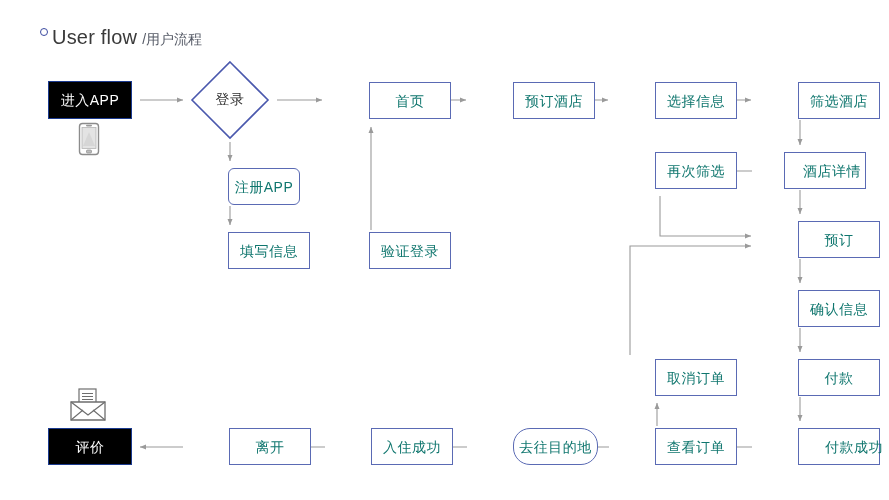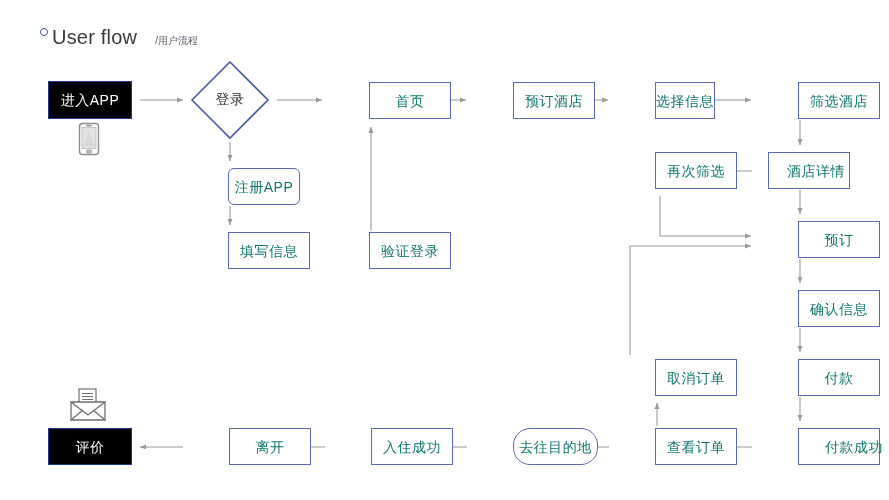--- a/index.html
+++ b/index.html
@@ -34,23 +34,23 @@
     align-self: flex-start;
     margin-top: 2px;
     flex: 0 0 auto;
   }
   #title-main {
     font-size: 20px;
     color: #3a3a3a;
     letter-spacing: 0.2px;
   }
   #title-sub {
-    font-size: 10px;
+    font-size: 14px;
     color: #555a66;
-    margin-left: 18px;
+    margin-left: 5px;
   }
 
   
   #wires {
     position: absolute;
     left: 0;
     top: 0;
     width: 889px;
     height: 500px;
     pointer-events: none;
@@ -166,21 +166,21 @@
   </div>
 
   <div class="node box" style="left:330px; top:82px; width:82px; height:37px;">
     <span>首页</span>
   </div>
 
   <div class="node box" style="left:474px; top:82px; width:82px; height:37px;">
     <span>预订酒店</span>
   </div>
 
-  <div class="node box" style="left:616px; top:82px; width:60px; height:37px;text-align:center;">
+  <div class="node box" style="left:616px; top:82px; width:82px; height:37px;text-align:center;">
     <span>选择信息</span>
   </div>
 
   <div class="node box" style="left:759px; top:82px; width:82px; height:37px;">
     <span>筛选酒店</span>
   </div>
 
   <div class="node box" style="left:189px; top:168px; width:72px; height:37px;border-radius:6px;">
     <span>注册APP</span>
   </div>
@@ -190,21 +190,21 @@
   </div>
 
   <div class="node box" style="left:330px; top:232px; width:82px; height:37px;">
     <span>验证登录</span>
   </div>
 
   <div class="node box" style="left:616px; top:152px; width:82px; height:37px;">
     <span>再次筛选</span>
   </div>
 
-  <div class="node box" style="left:729px; top:152px; width:82px; height:37px;padding-left:14px;">
+  <div class="node box" style="left:745px; top:152px; width:82px; height:37px;padding-left:14px;">
     <span>酒店详情</span>
   </div>
 
   <div class="node box" style="left:759px; top:221px; width:82px; height:37px;">
     <span>预订</span>
   </div>
 
   <div class="node box" style="left:759px; top:290px; width:82px; height:37px;">
     <span>确认信息</span>
   </div>

